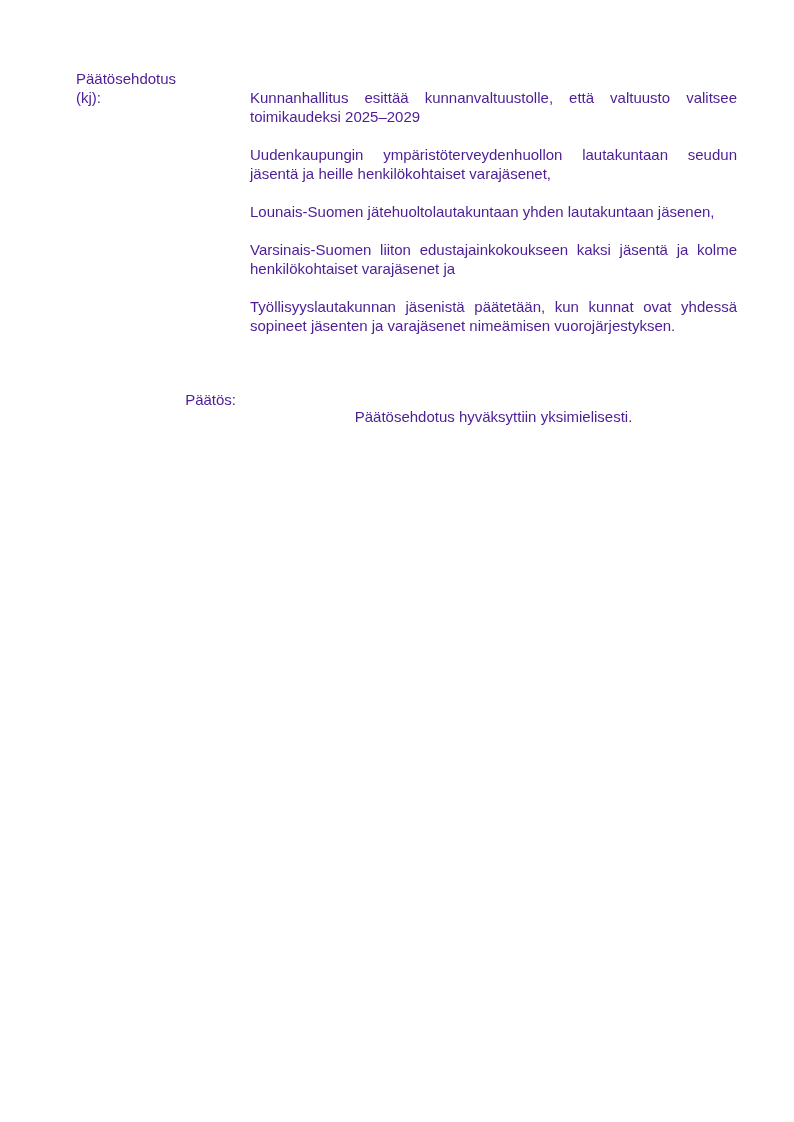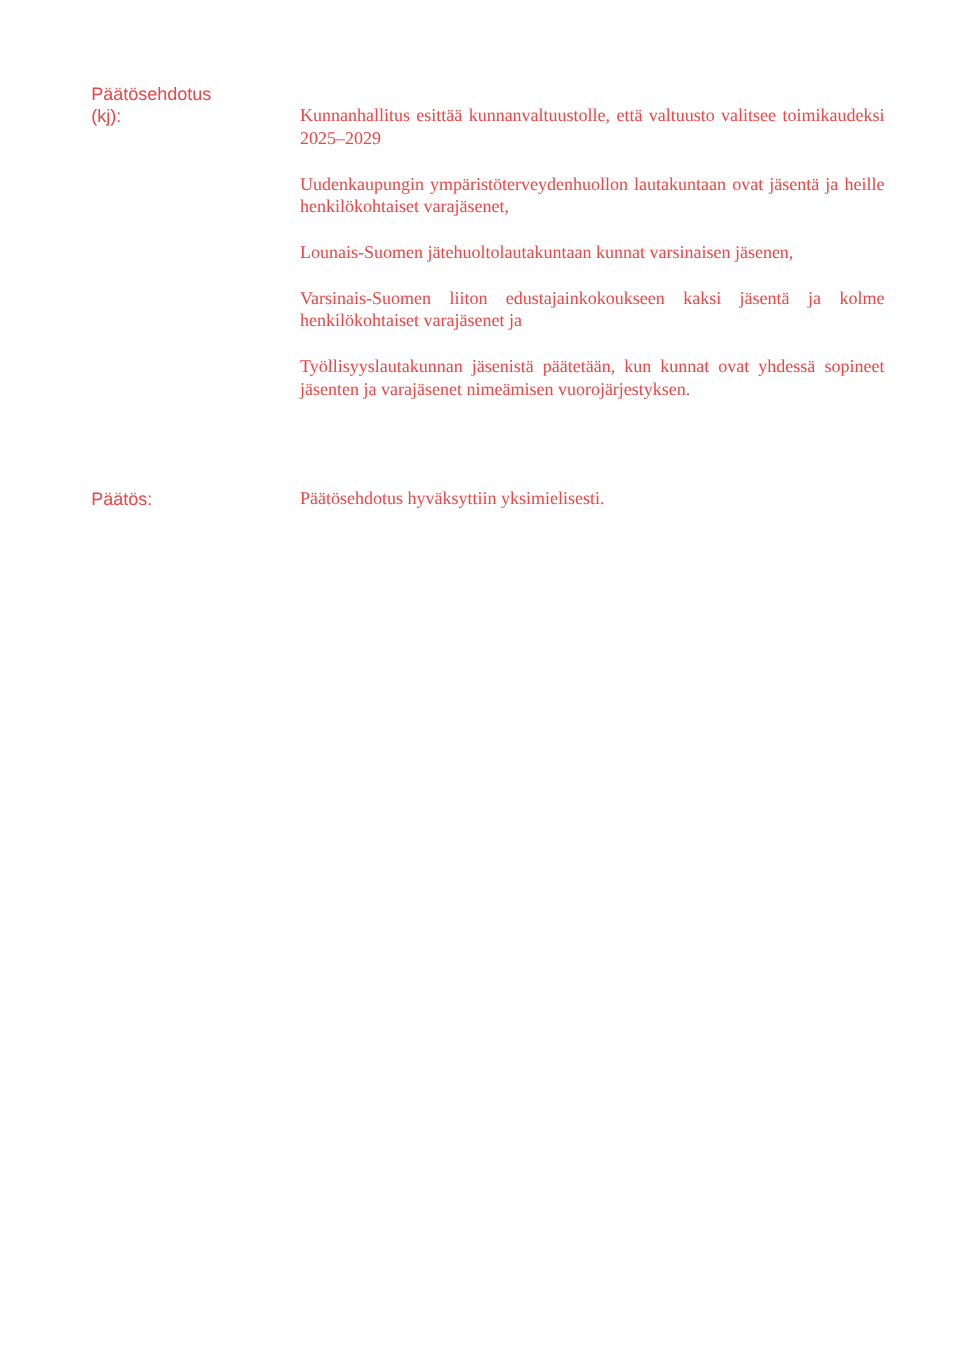--- a/index.html
+++ b/index.html
@@ -8,64 +8,63 @@
     background: #ffffff;
   }
   .page {
     position: relative;
     width: 794px;
     height: 1122px;
     background: #ffffff;
     font-family: "Liberation Sans", sans-serif;
     font-size: 15px;
     line-height: 19px;
-    color: #ef4444;
+    color: #4c1d95;
     overflow: hidden;
   }
   .label-col {
     position: absolute;
     left: 76px;
     width: 160px;
     white-space: nowrap;
   }
   .label-proposal { top: 69px; }
-  .label-decision { top: 407px; }
+  .label-decision { top: 390px; text-align: right; }
   .body-col {
     position: absolute;
     left: 250px;
     width: 487px;
-    font-family: Liberation Serif, serif;
   }
   .body-proposal { top: 88px; }
   .body-decision { top: 407px; }
   .body-col p {
     margin: 0 0 19px 0;
     text-align: justify;
   }
   .body-col p:last-child {
     margin-bottom: 0;
   }
   .body-decision p {
-    text-align: left;
+    text-align: center;
   }
 </style>
 </head>
 <body>
 
 <div class="page">
 
   <div class="label-col label-proposal">
     <div>Päätösehdotus</div>
     <div>(kj):</div>
   </div>
 
   <div class="body-col body-proposal">
     <p>Kunnanhallitus esittää kunnanvaltuustolle, että valtuusto valitsee toimikaudeksi 2025–2029</p>
-    <p>Uudenkaupungin ympäristöterveydenhuollon lautakuntaan ovat jäsentä ja heille henkilökohtaiset varajäsenet,</p>
-    <p>Lounais-Suomen jätehuoltolautakuntaan kunnat varsinaisen jäsenen,</p>
+    <p>Uudenkaupungin ympäristöterveydenhuollon lautakuntaan seudun jäsentä ja heille henkilökohtaiset varajäsenet,</p>
+    <p>Lounais-Suomen jätehuoltolautakuntaan yhden lautakuntaan jäsenen,</p>
     <p>Varsinais-Suomen liiton edustajainkokoukseen kaksi jäsentä ja kolme henkilökohtaiset varajäsenet ja</p>
     <p>Työllisyyslautakunnan jäsenistä päätetään, kun kunnat ovat yhdessä sopineet jäsenten ja varajäsenet nimeämisen vuorojärjestyksen.</p>
   </div>
 
   <div class="label-col label-decision">Päätös:</div>
 
   <div class="body-col body-decision">
     <p>Päätösehdotus hyväksyttiin yksimielisesti.</p>
   </div>
 

